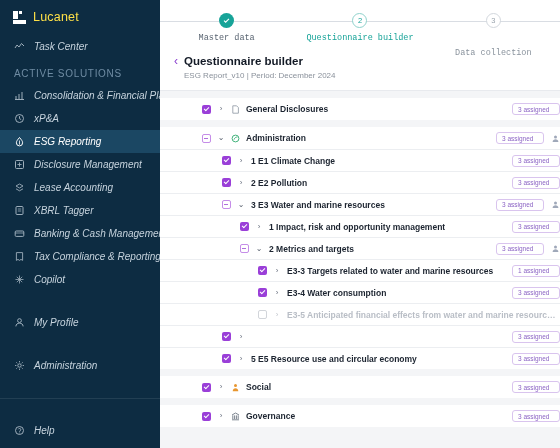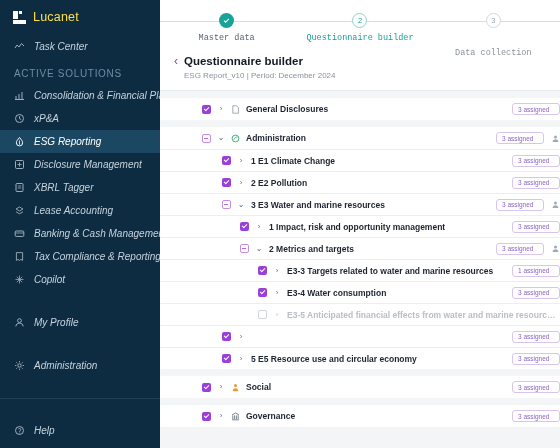--- a/index.html
+++ b/index.html
@@ -260,34 +260,34 @@
           <svg width="11" height="11" viewBox="0 0 11 11">
               <rect x="1.5" y="1.5" width="8" height="8" rx="1" fill="none" stroke="#c6d3dd" stroke-width="1"></rect>
               <path d="M5.5 3.4 V7.6 M3.4 5.5 H7.6" fill="none" stroke="#c6d3dd" stroke-width=".9"></path>
             </svg>
         </span>
         <span>Disclosure Management</span>
       </div>
       <div class="nav-item">
         <span class="ico">
           <svg width="11" height="11" viewBox="0 0 11 11">
+              <path d="M2 4 L5.5 2 L9 4 L5.5 6 Z" fill="none" stroke="#c6d3dd" stroke-width=".9"></path>
+              <path d="M2 6.8 L5.5 8.8 L9 6.8" fill="none" stroke="#c6d3dd" stroke-width=".9"></path>
+            </svg>
+        </span>
+        <span>Lease Accounting</span>
+      </div>
+      <div class="nav-item">
+        <span class="ico">
+          <svg width="11" height="11" viewBox="0 0 11 11">
               <rect x="2" y="1.5" width="7" height="8" rx="1" fill="none" stroke="#c6d3dd" stroke-width="1"></rect>
               <path d="M3.8 4 H7.2 M3.8 6 H7.2" fill="none" stroke="#c6d3dd" stroke-width=".8"></path>
             </svg>
         </span>
         <span>XBRL Tagger</span>
-      </div>
-      <div class="nav-item">
-        <span class="ico">
-          <svg width="11" height="11" viewBox="0 0 11 11">
-              <path d="M2 4 L5.5 2 L9 4 L5.5 6 Z" fill="none" stroke="#c6d3dd" stroke-width=".9"></path>
-              <path d="M2 6.8 L5.5 8.8 L9 6.8" fill="none" stroke="#c6d3dd" stroke-width=".9"></path>
-            </svg>
-        </span>
-        <span>Lease Accounting</span>
       </div>
       <div class="nav-item">
         <span class="ico">
           <svg width="11" height="11" viewBox="0 0 11 11">
               <rect x="1.2" y="3" width="8.6" height="5.4" rx="1" fill="none" stroke="#c6d3dd" stroke-width="1"></rect>
               <path d="M1.2 5 H9.8" fill="none" stroke="#c6d3dd" stroke-width=".8"></path>
             </svg>
         </span>
         <span>Banking &amp; Cash Management</span>
       </div>

